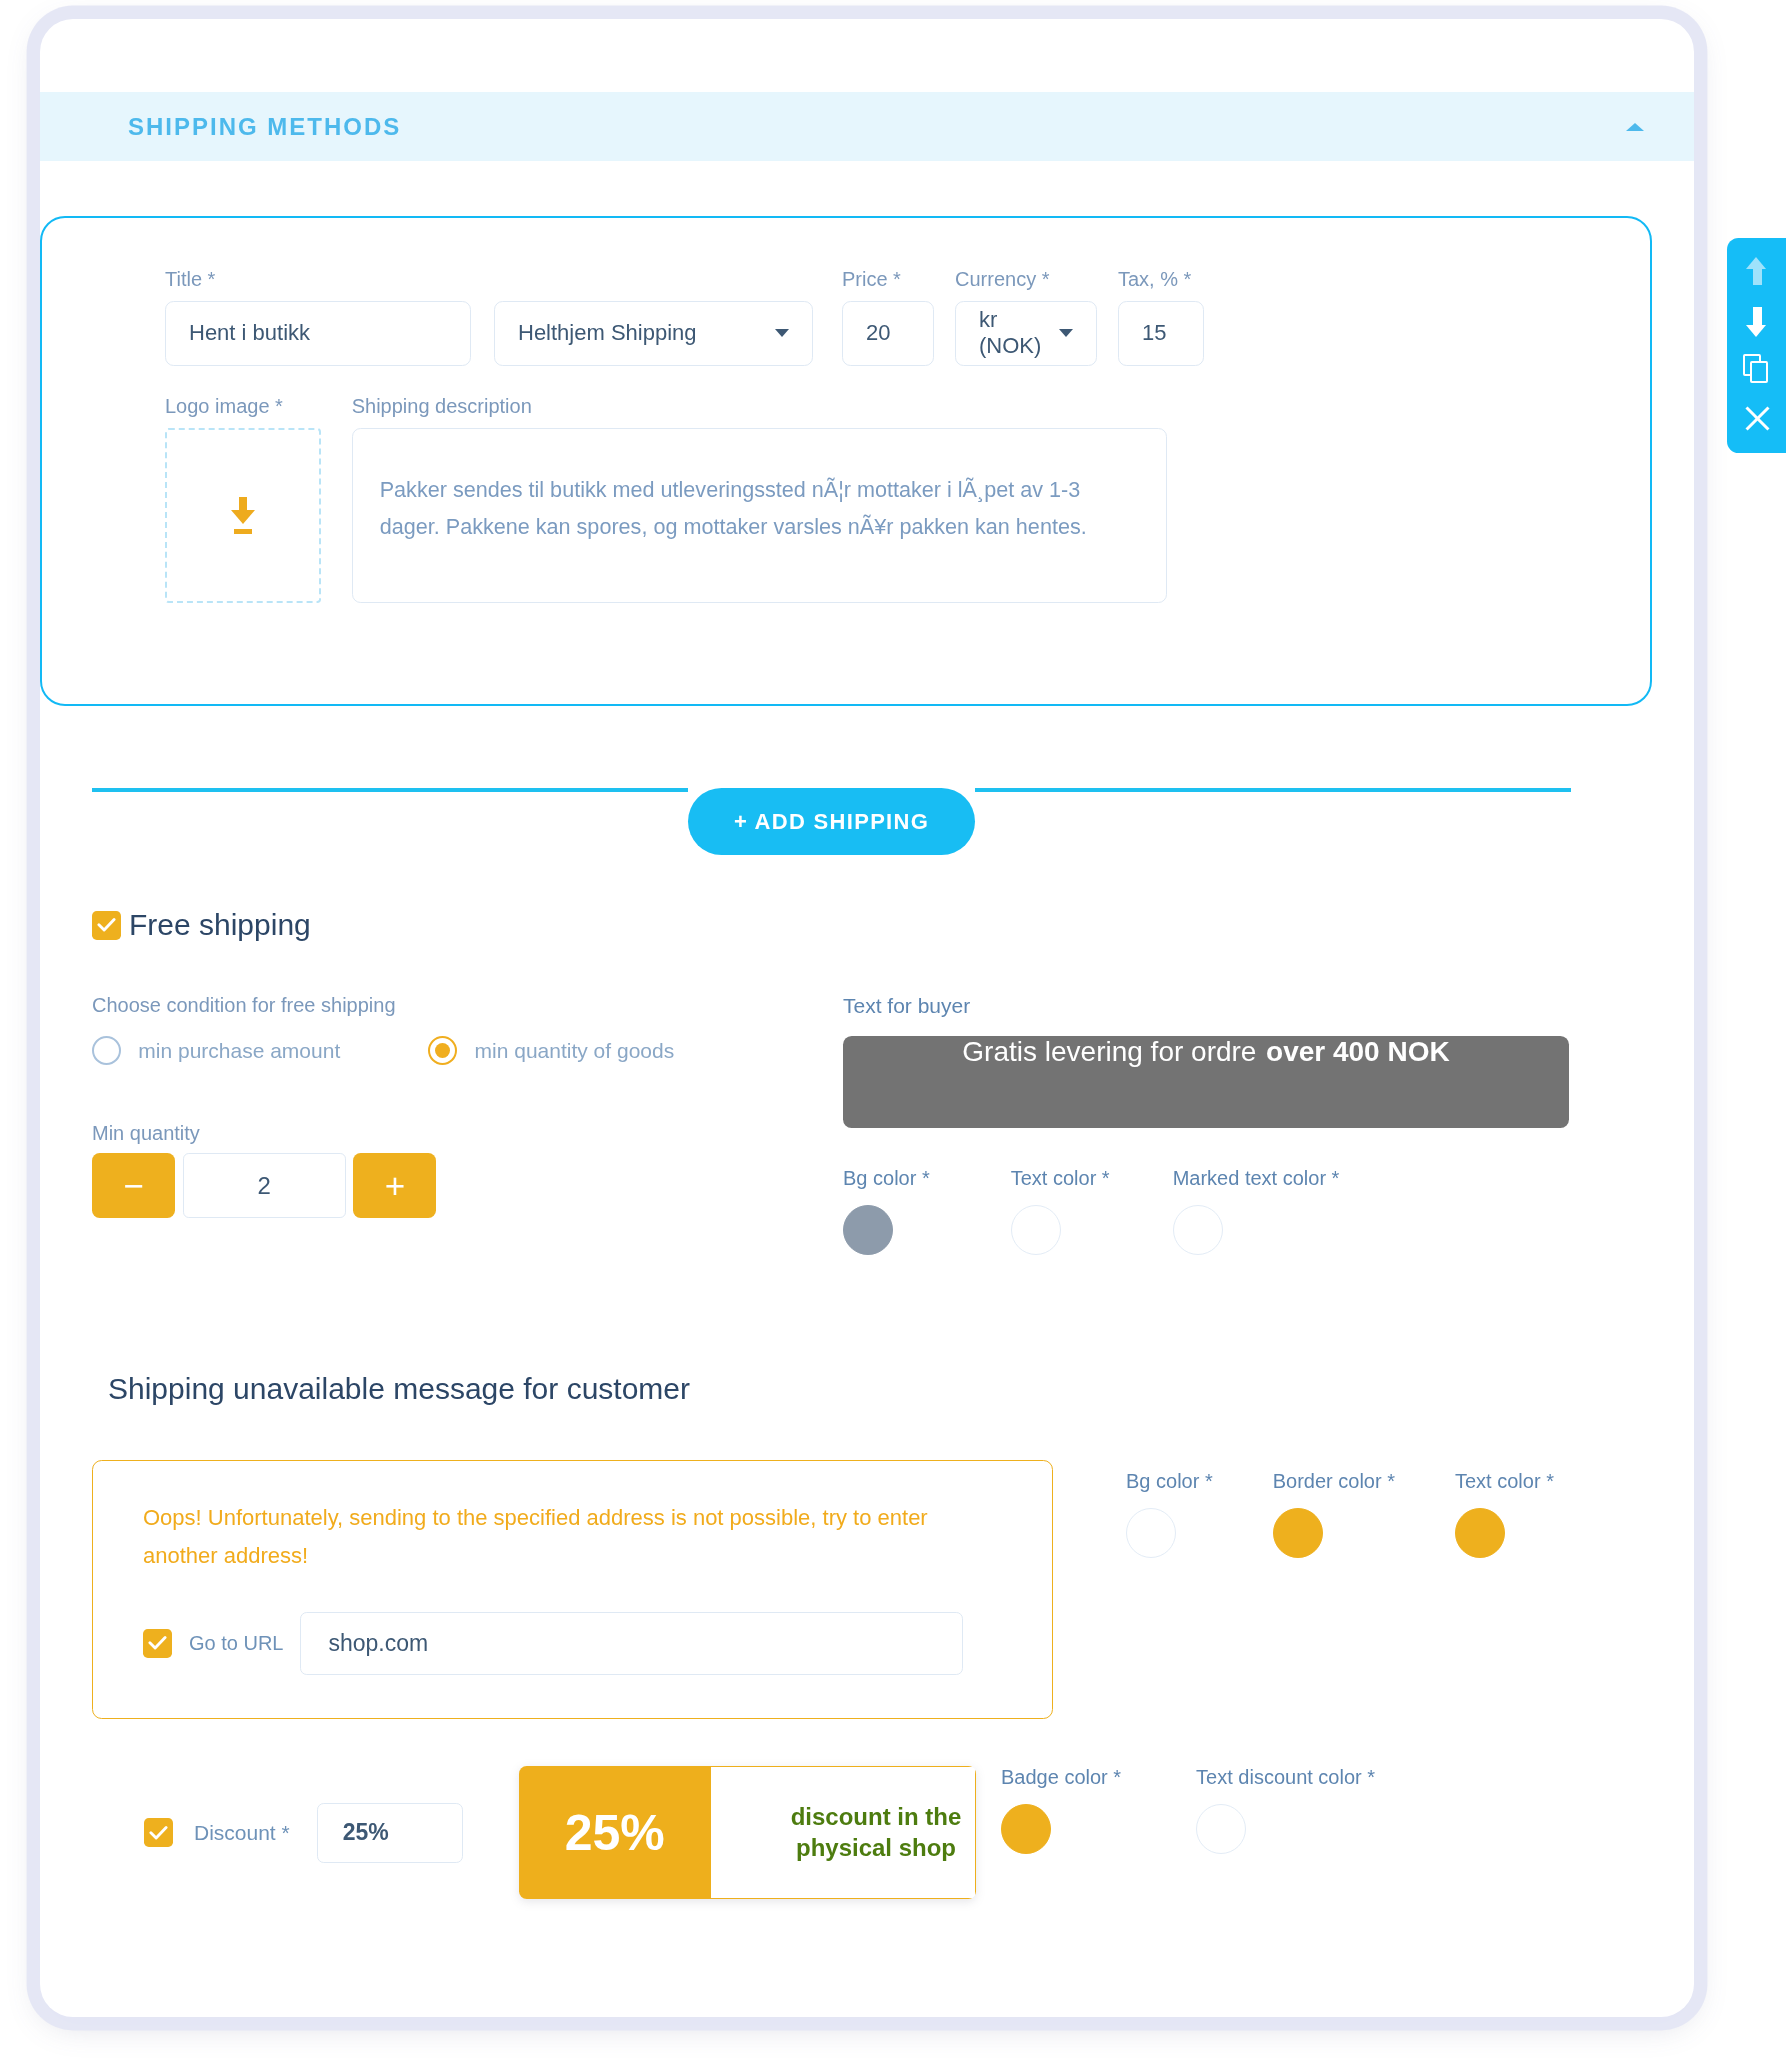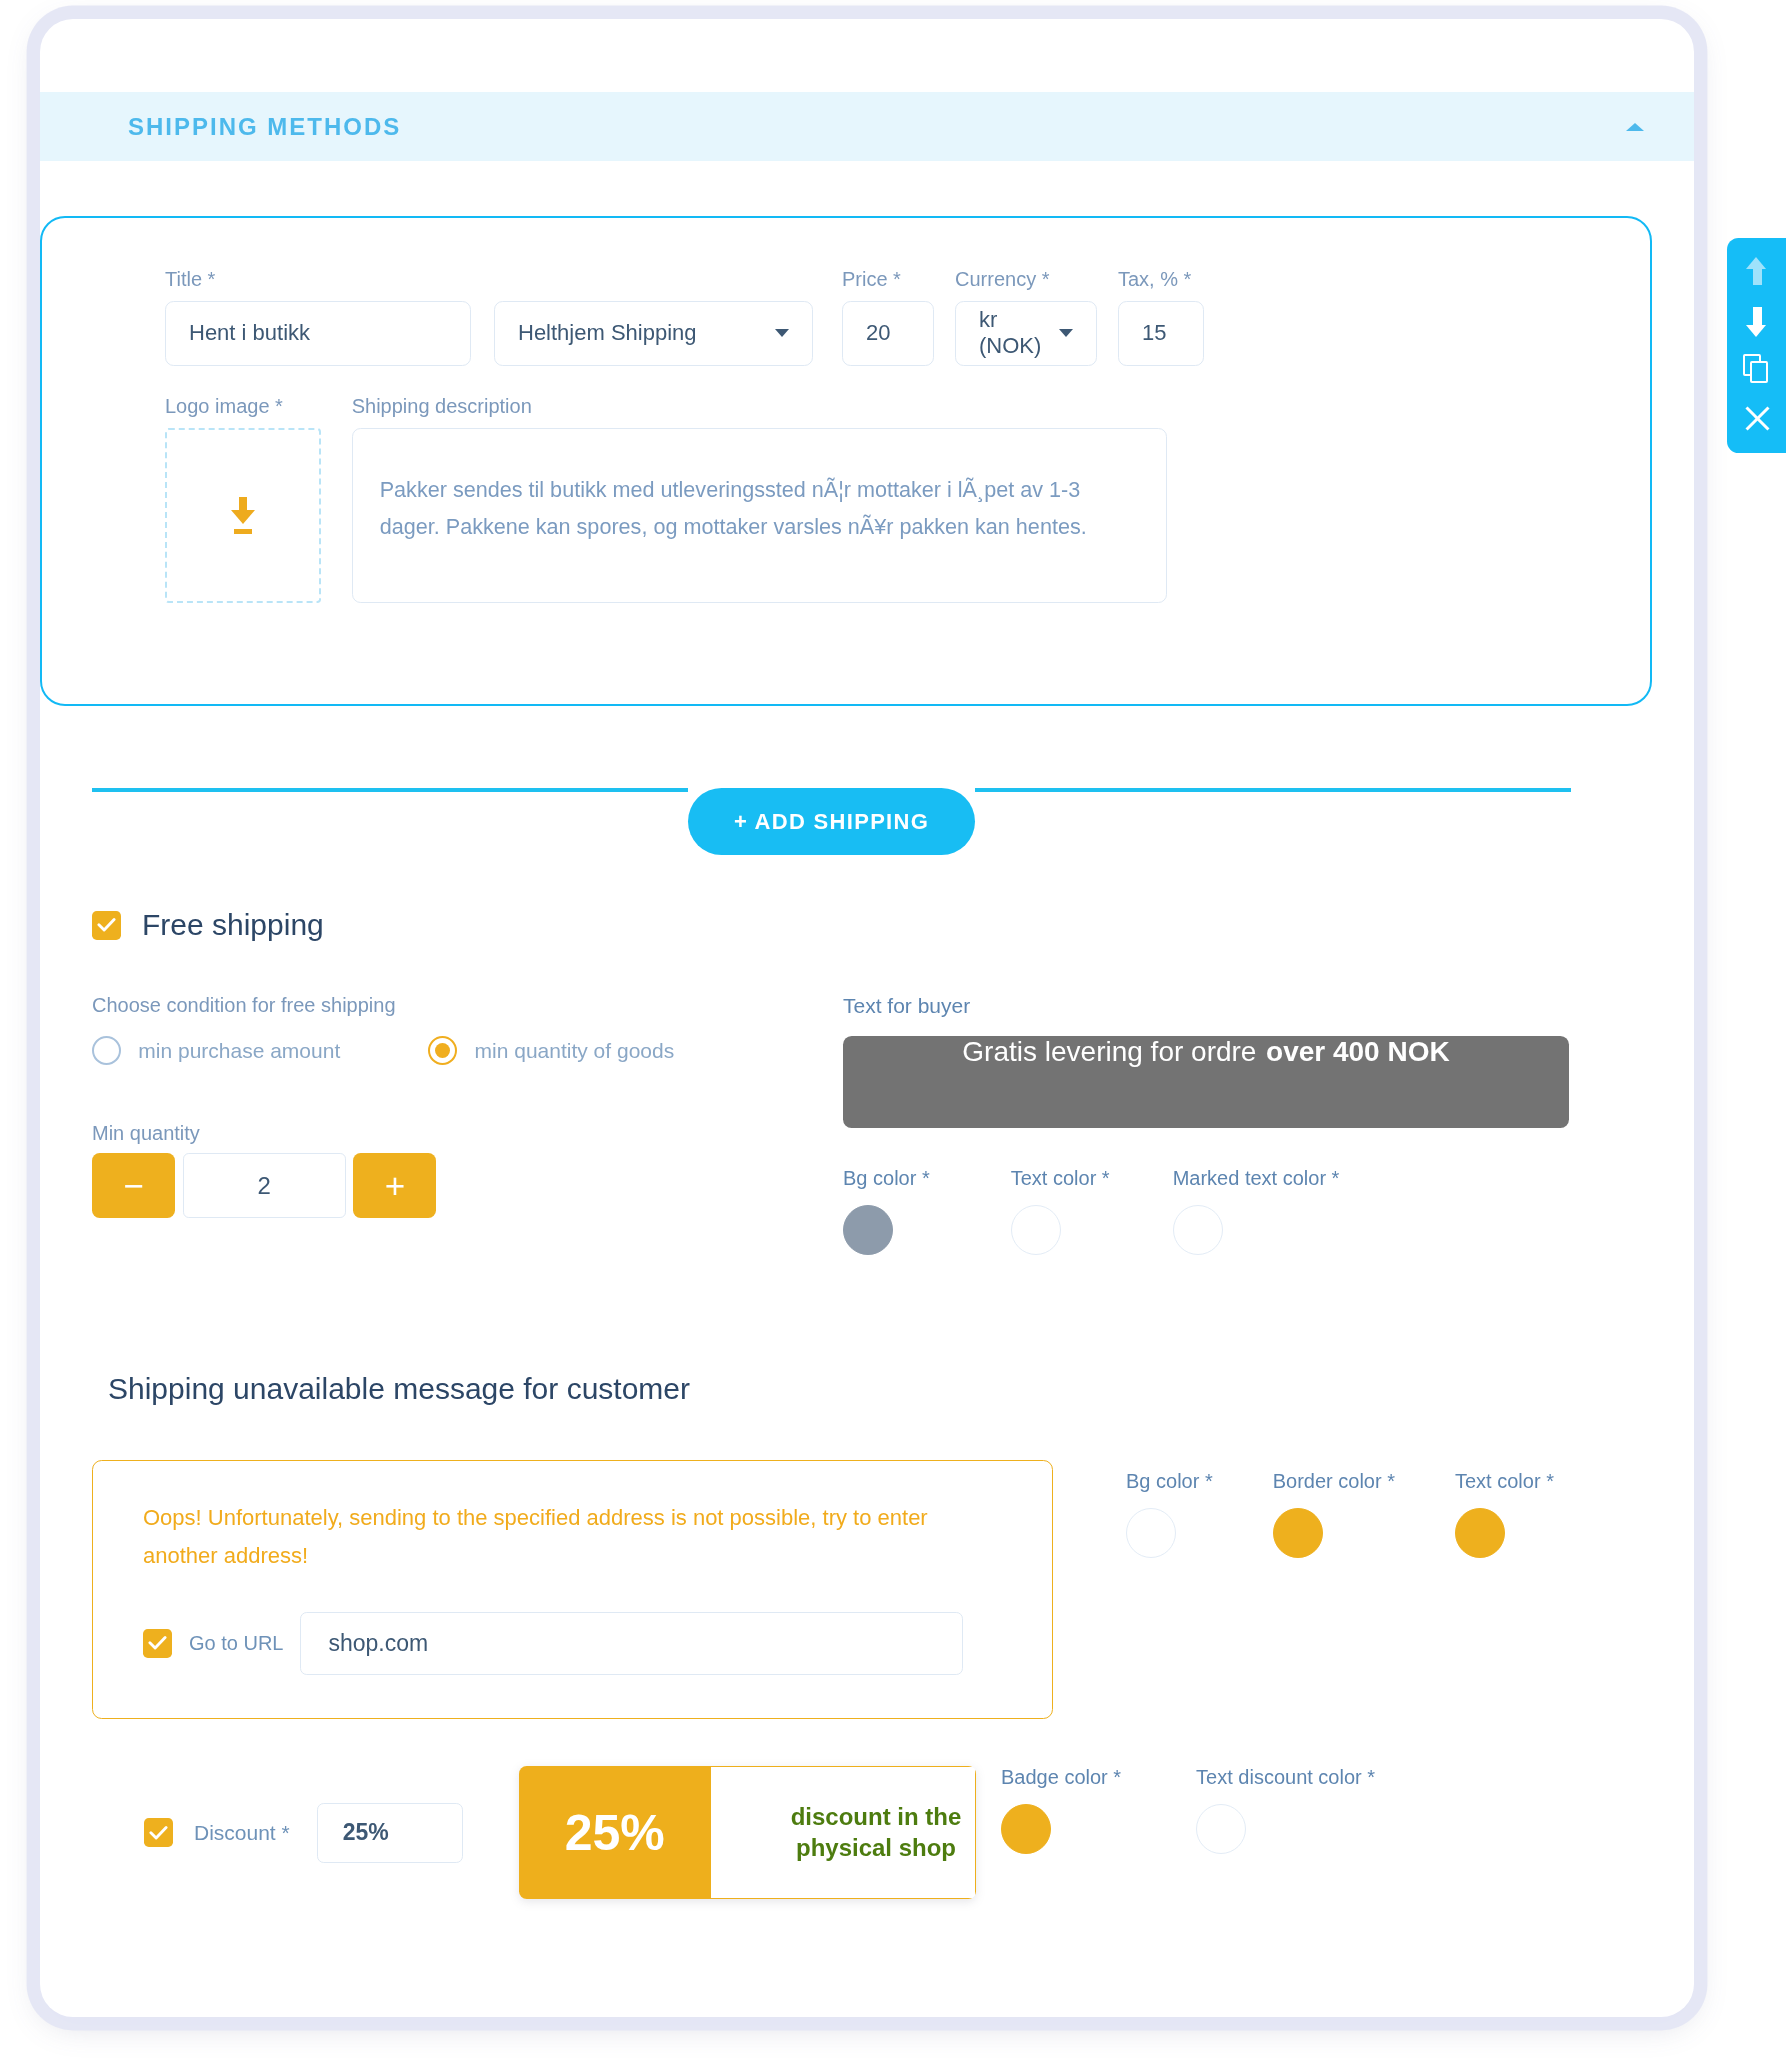--- a/index.html
+++ b/index.html
@@ -199,21 +199,21 @@
     width: 29px; height: 29px;
     border-radius: 4.8px;
     background: #eeb01e;
     display: inline-flex; align-items: center; justify-content: center;
     flex: 0 0 auto;
   }
   .chk svg { display: block; }
 
   .free-ship {
     position: absolute; left: 92px; top: 908px;
-    display: flex; align-items: center; gap: 21px;
+    display: flex; align-items: center; gap: 8px;
   }
   .free-ship .ttl { color: #2c4666; font-size: 30px; }
 
   .cond-label {
     position: absolute; left: 92px; top: 994px;
     color: #7b98bb; font-size: 20px;
   }
 
   .radio-row {
     position: absolute; left: 92px; top: 1036px;

